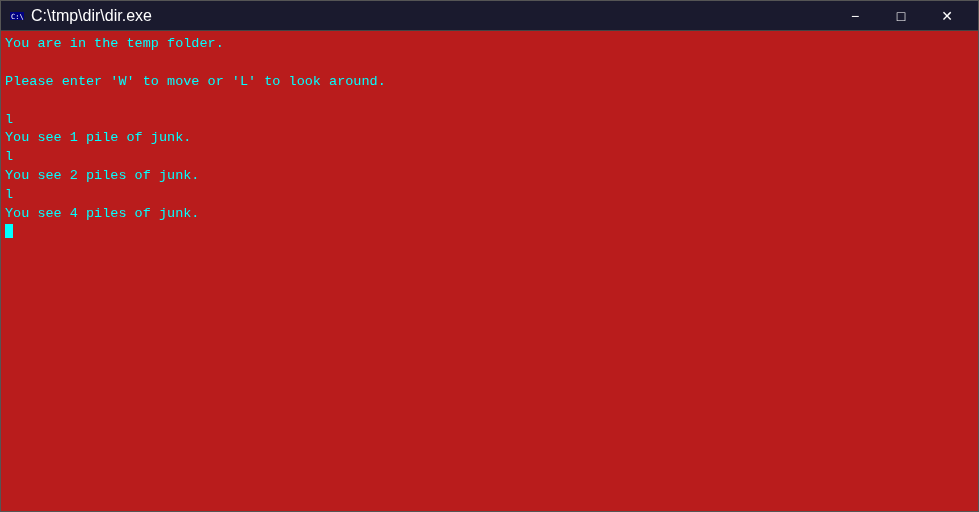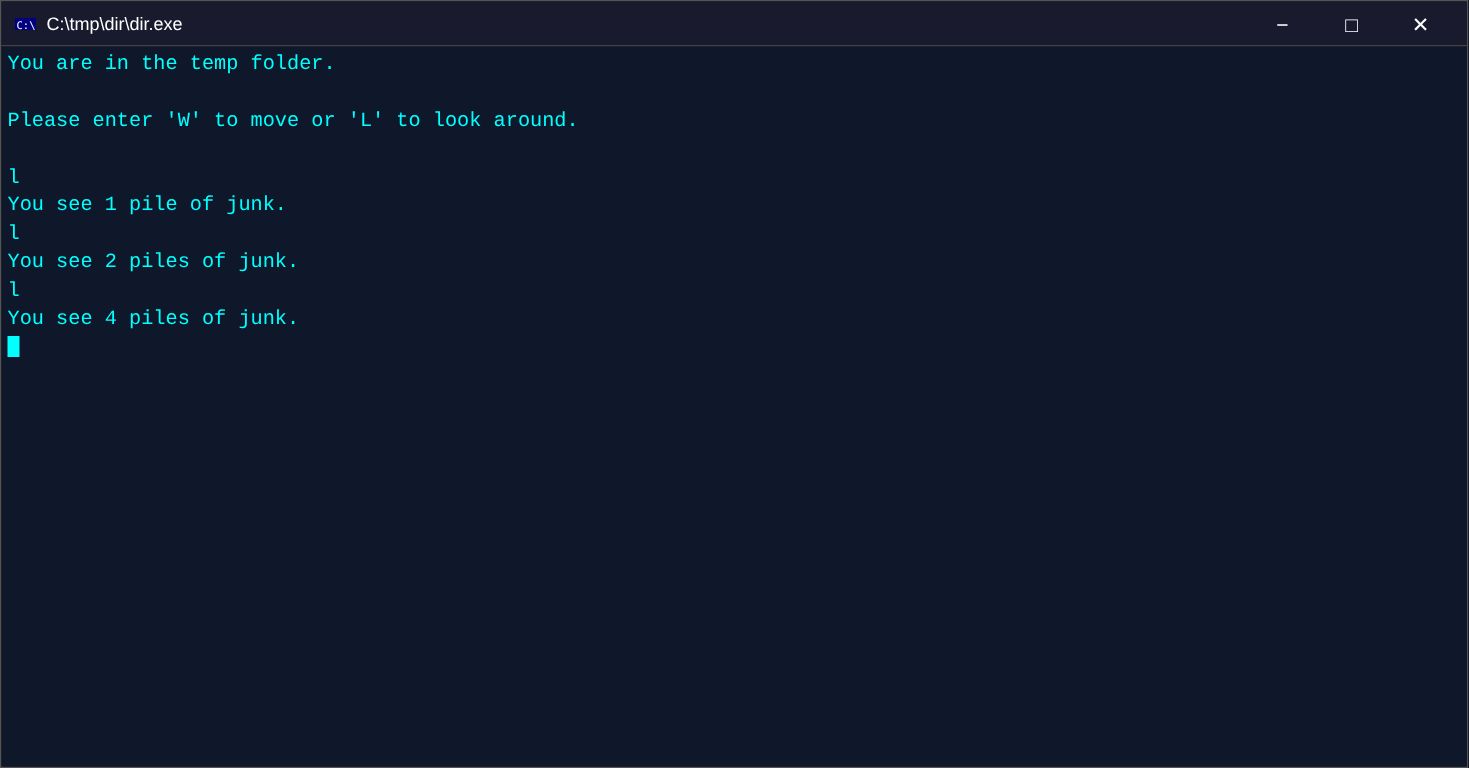--- a/index.html
+++ b/index.html
@@ -49,21 +49,21 @@
       justify-content: center;
     }
 
     .title-icon svg {
       width: 16px;
       height: 16px;
     }
 
     .title-text {
       color: #fff;
-      font-size: 12px;
+      font-size: 16px;
       font-family: 'Segoe UI', Arial, sans-serif;
     }
 
     .title-bar-controls {
       display: flex;
       gap: 0;
     }
 
     .title-btn {
       width: 46px;
@@ -73,21 +73,21 @@
       color: #fff;
       font-size: 14px;
       cursor: pointer;
       display: flex;
       align-items: center;
       justify-content: center;
       font-family: 'Segoe UI', Arial, sans-serif;
     }
 
     .console-area {
-      background: #0f172a;
+      background: #b91c1c;
       flex: 1;
       padding: 4px 4px;
       overflow-y: auto;
       position: relative;
     }
 
     .console-text {
       color: #00ffff;
       font-size: 13.5px;
       font-family: 'Courier New', Courier, monospace;

